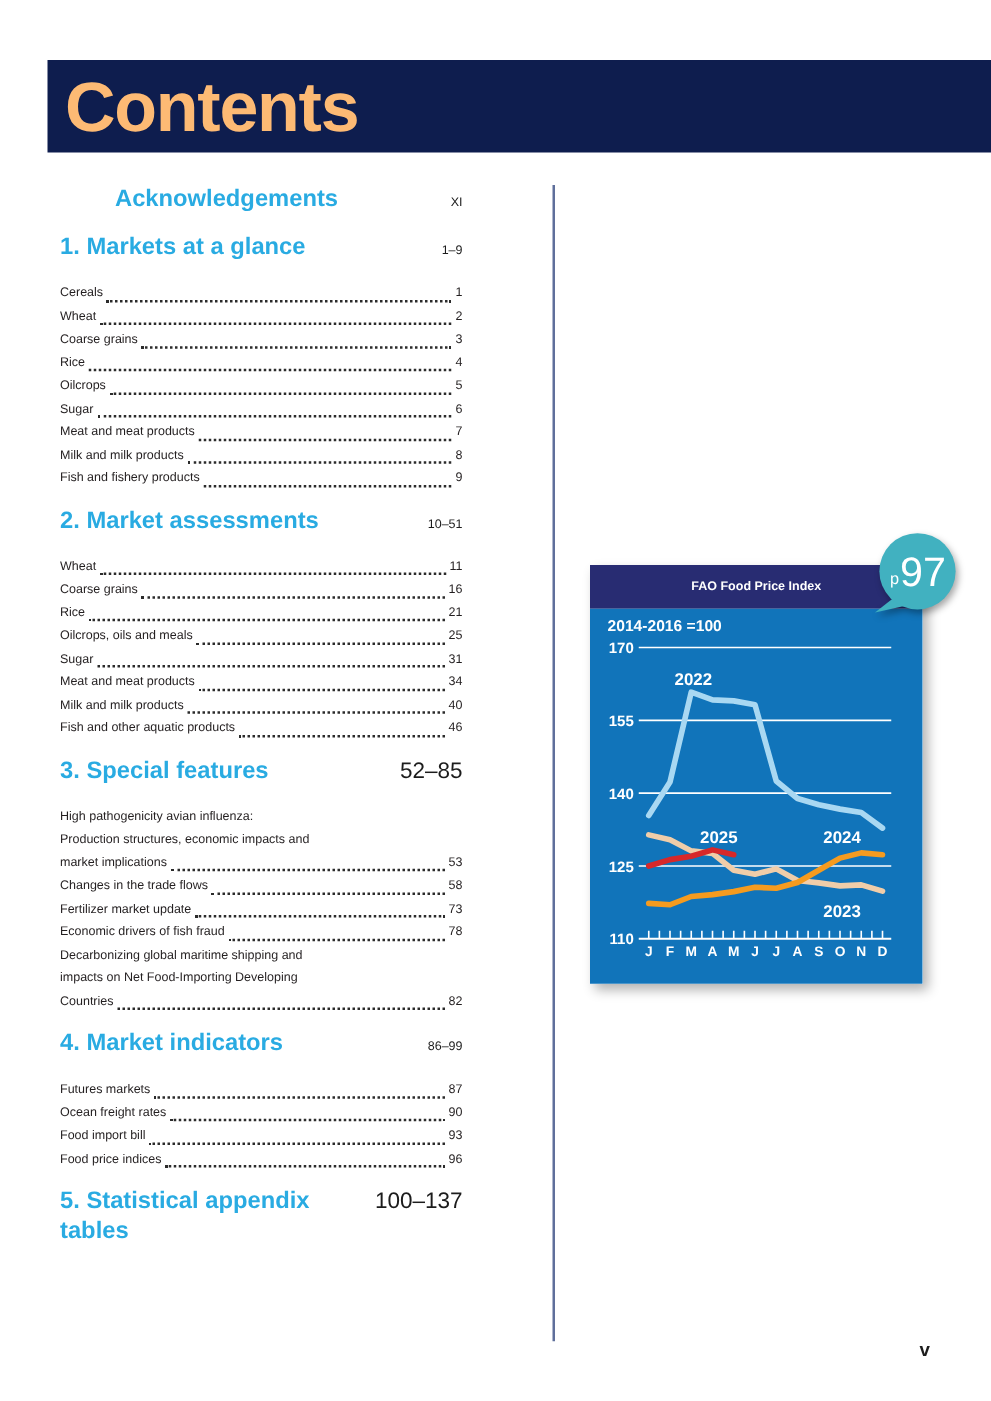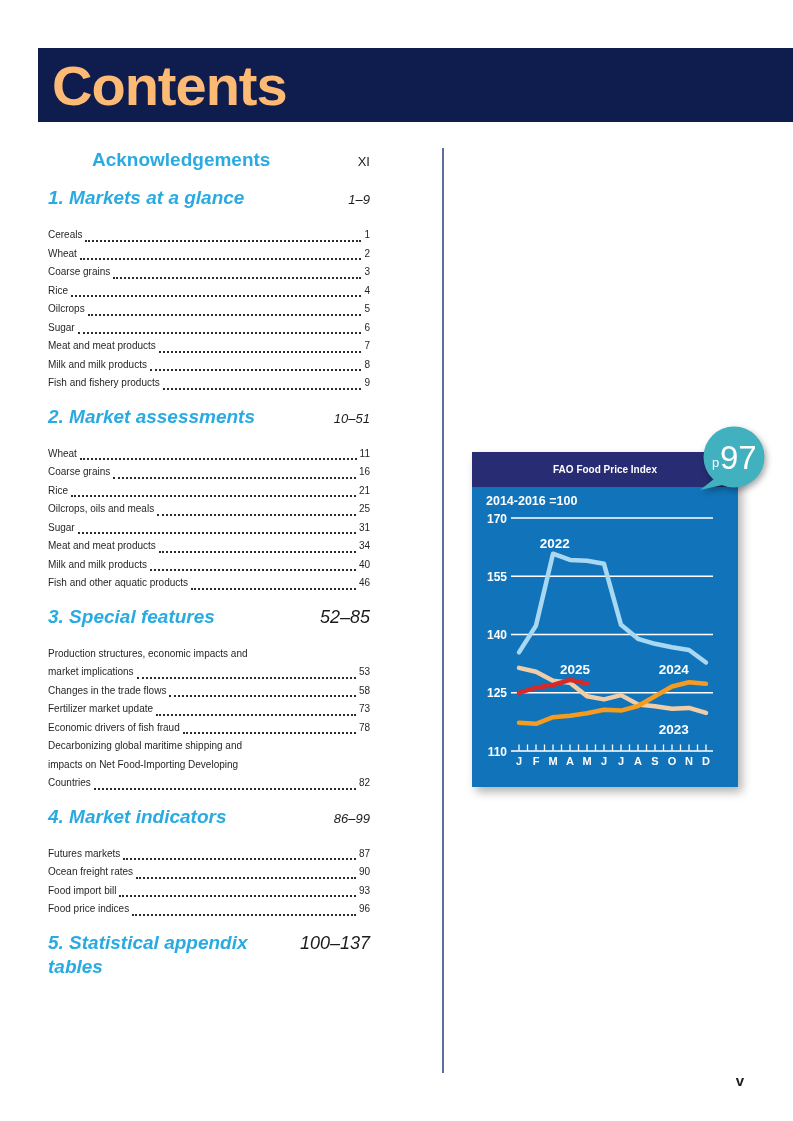--- a/index.html
+++ b/index.html
@@ -8,24 +8,24 @@
 
   
   .banner{position:absolute;left:38px;top:48px;right:0;height:74px;background:#0e1d4e;
           display:flex;align-items:center;}
   .banner h1{margin:0 0 0 14px;color:#fdba74;font-size:56px;font-weight:700;letter-spacing:-1px;}
 
   
   .left-col{position:absolute;left:48px;top:148px;width:322px;}
   .toc-row{display:flex;justify-content:space-between;align-items:baseline;}
   .toc-row .h{color:#29abe2;font-size:19px;font-weight:700;max-width:232px;line-height:24px;}
-  .toc-row .range{color:#1c1c1c;font-size:13px;white-space:nowrap;}
+  .toc-row .range{color:#1c1c1c;font-size:10px;white-space:nowrap;}
   .toc-front{margin-bottom:14px;margin-left:44px;}
   .sec{margin-top:8px;}
-  .sec .toc-row{margin-bottom:16px;font-style:italic;}
+  .sec .toc-row{margin-bottom:16px;}
   .entries{margin-bottom:12px;}
   #sections .sec:nth-child(3) .range{font-size:18px;}
   #sections .sec:nth-child(5) .range{font-size:18px;}
   .entry{font-size:10px;line-height:18.5px;}
   .entry .pre{white-space:nowrap;}
   .entry-line{display:flex;align-items:flex-end;}
   .entry-line .t{white-space:nowrap;}
   .leader{flex:1;border-bottom:2px dotted #2b2b2b;margin:0 3px 3px 3px;min-width:12px;}
   .entry-line .pg{white-space:nowrap;}
 
@@ -194,20 +194,21 @@
             </div>
           </div>
         </section>
         <section class="sec">
           <div class="toc-row">
             <span class="h">3. Special features</span>
             <span class="range">52–85</span>
           </div>
           <div class="entries">
             <div class="entry">
+              <div class="pre">High pathogenicity avian influenza:</div>
               <div class="pre">Production structures, economic impacts and</div>
               <div class="entry-line">
                 <span class="t">market implications</span>
                 <span class="leader"></span>
                 <span class="pg">53</span>
               </div>
             </div>
             <div class="entry">
               <div class="entry-line">
                 <span class="t">Changes in the trade flows</span>

